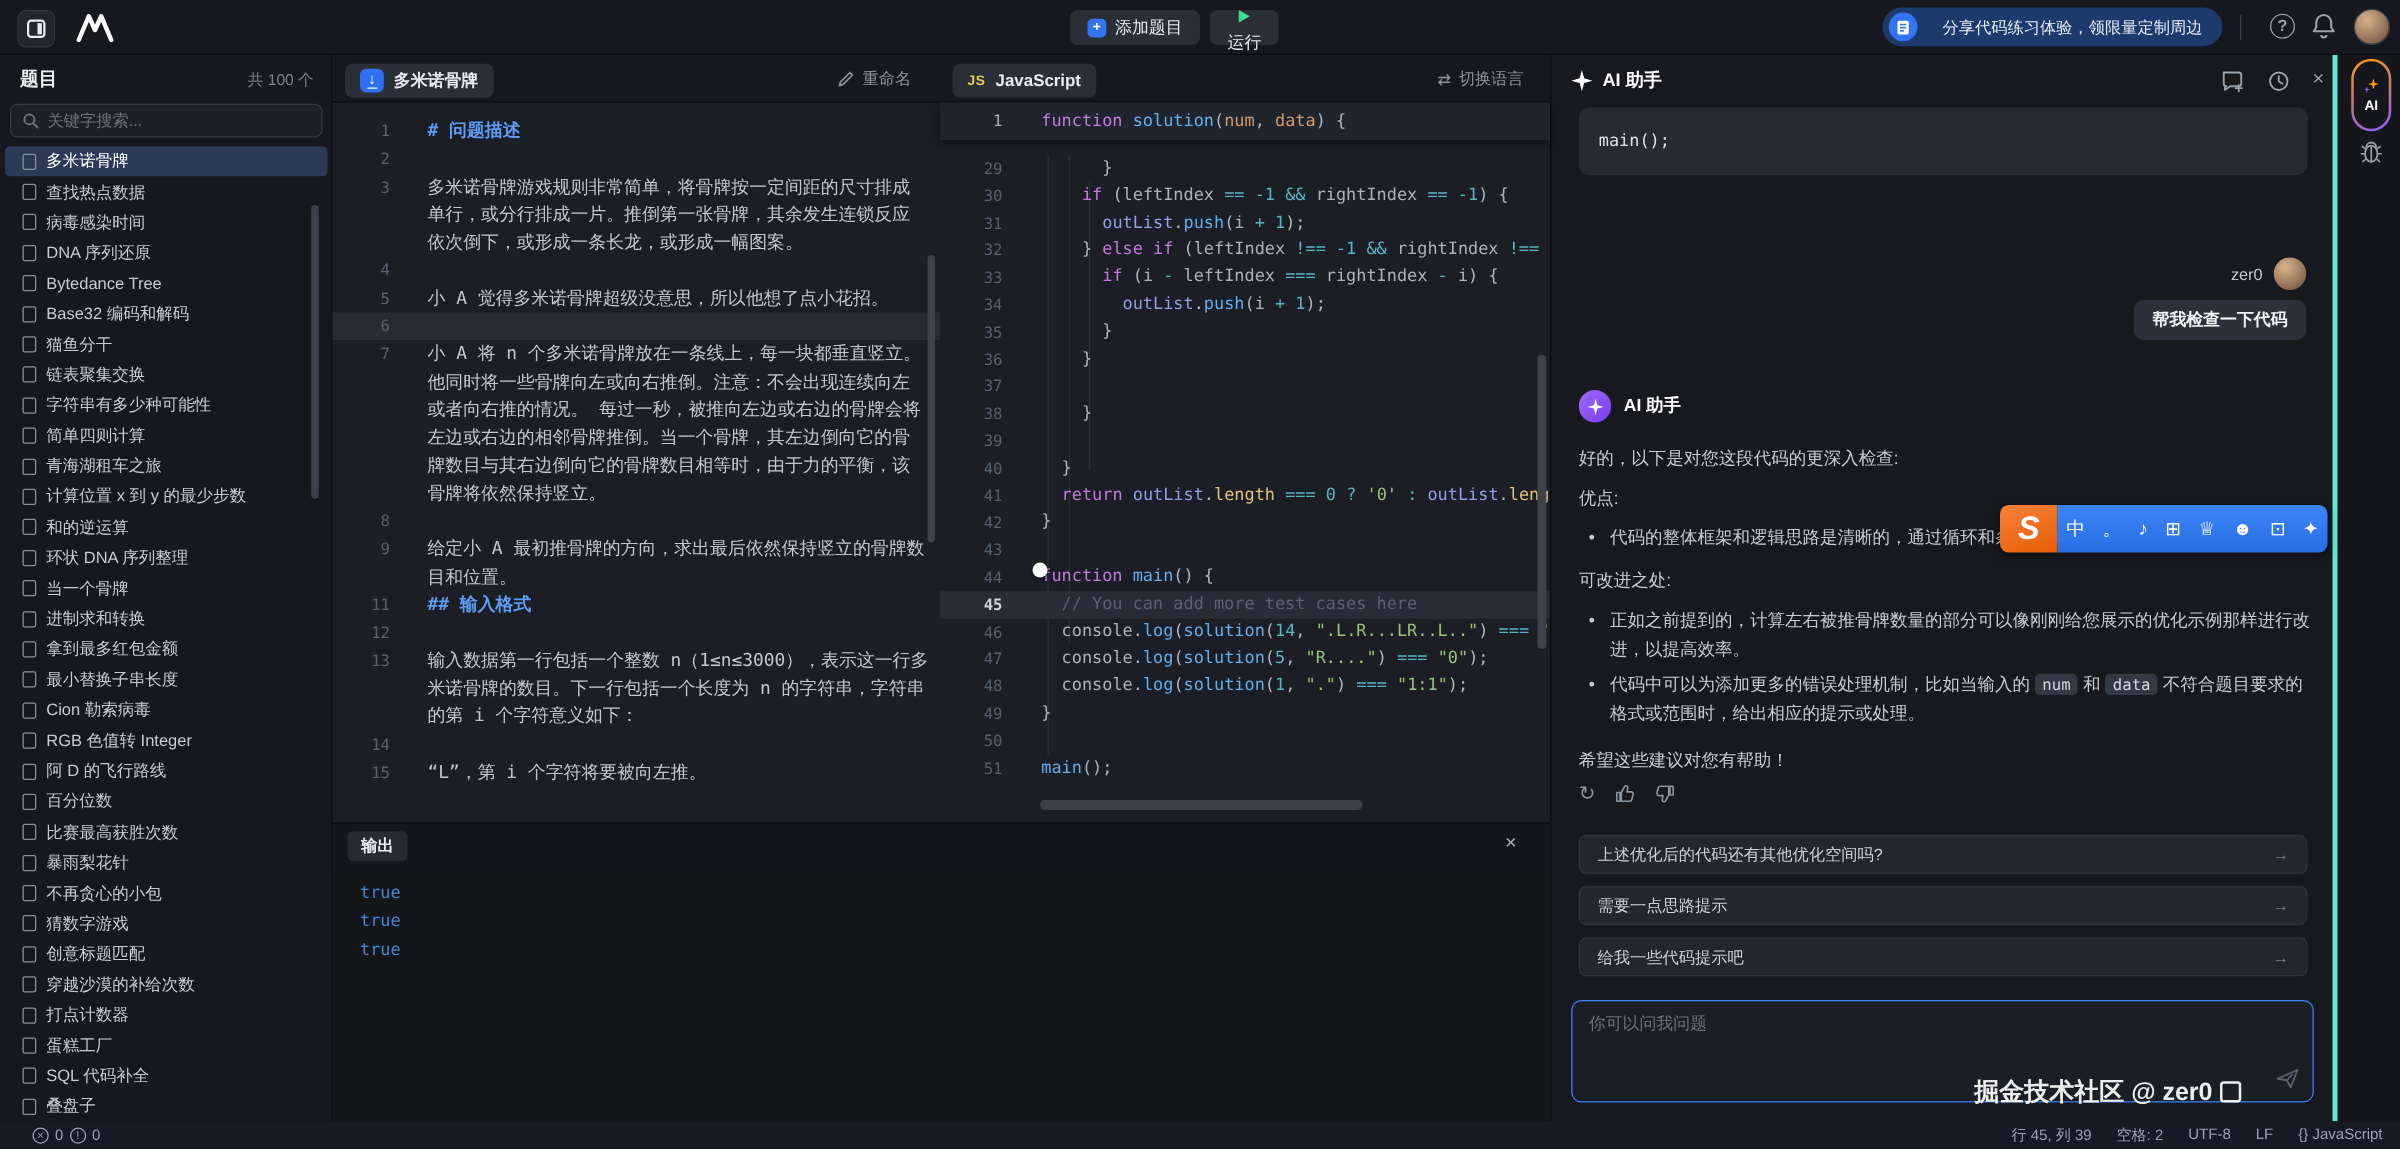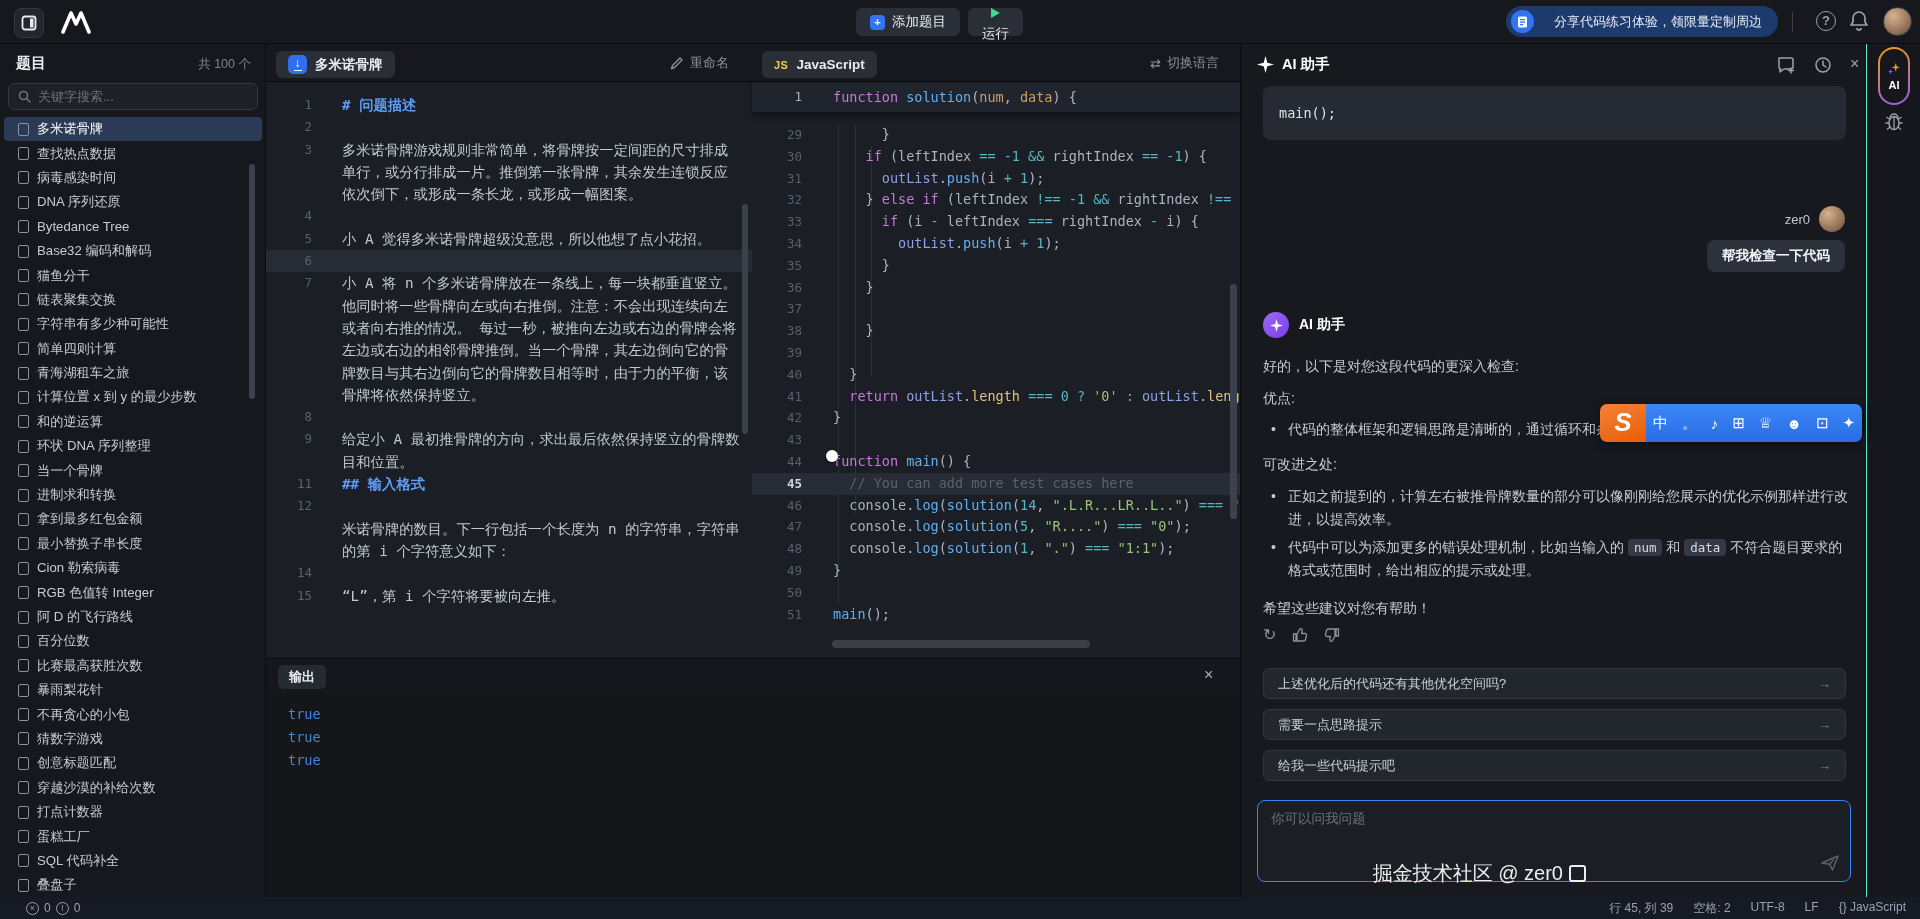--- a/index.html
+++ b/index.html
@@ -101,34 +101,34 @@
   .ai-input { position:absolute; left:16px; top:756px; width:594px; height:82px; background:#1b1e25; border:1.6px solid #3b82f6; border-radius:8px; }
   .ai-input .ph { position:absolute; left:13px; top:9px; color:#6b7280; font-size:13.5px; }
   .send-ico { position:absolute; right:10px; bottom:8px; }
 
   
   #ime { left:1600px; top:404px; width:262px; height:38px; z-index:50; display:flex; filter:drop-shadow(0 2px 4px rgba(0,0,0,.5)); }
   .ime-s { width:46px; height:38px; background:linear-gradient(160deg,#f5823a,#e85d04); border-radius:7px 0 0 7px; color:#fff; font-size:26px; font-weight:bold; font-style:italic; text-align:center; line-height:36px; }
   .ime-bar { flex:1; background:linear-gradient(180deg,#3b86f7,#2a6de4); border-radius:0 7px 7px 0; display:flex; align-items:center; justify-content:space-around; color:#fff; font-size:15px; }
 
   
-  #rail { left:1866px; top:44px; width:54px; height:853px; background:#15171c; border-left:1px solid #5eead4; }
+  #rail { left:1866px; top:44px; width:54px; height:853px; background:#15171c; border-left:4px solid #5eead4; }
   .ai-badge { position:absolute; left:11px; top:3px; width:32px; height:58px; border-radius:16px; background:linear-gradient(160deg,#f59e0b,#8b5cf6); padding:2px; }
   .ai-badge-in { width:100%; height:100%; border-radius:14px; background:#15171c; display:flex; flex-direction:column; align-items:center; justify-content:center; gap:3px; }
   .ai-badge-txt { color:#fff; font-size:11px; font-weight:bold; }
   .bug-ico { position:absolute; left:16px; top:66px; color:#9aa0aa; }
 
   
   #statusbar { left:0; top:897px; width:1920px; height:22px; background:#151a24; display:flex; align-items:center; font-size:12px; color:#9aa3b2; }
   .stat-left { display:flex; align-items:center; gap:5px; margin-left:26px; }
   .stat-ico { width:13px; height:13px; border:1.2px solid #9aa3b2; border-radius:50%; font-size:9px; line-height:11px; text-align:center; color:#9aa3b2; }
   .stat-right { margin-left:auto; margin-right:14px; display:flex; gap:20px; }
 
   
-  #watermark { left:0; top:860px; width:1586px; text-align:right; z-index:60; color:rgba(255,255,255,.92); font-size:20px; font-weight:normal; display:flex; justify-content:flex-end; align-items:center; gap:6px; }
+  #watermark { left:0; top:860px; width:1793px; text-align:right; z-index:60; color:rgba(255,255,255,.92); font-size:20px; font-weight:bold; display:flex; justify-content:flex-end; align-items:center; gap:6px; }
   .seal { width:17px; height:17px; border:2px solid rgba(255,255,255,.92); border-radius:3px; }
 </style>
 </head>
 <body>
 
 <div id="stage">
 
   <div id="topbar" class="abs">
     <div class="logo-btn abs">
       <svg width="16" height="16" viewBox="0 0 16 16">
@@ -396,20 +396,24 @@
           <span class="p-gut"></span>
           <span class="p-txt">目和位置。</span>
         </div>
         <div class="p-row h">
           <span class="p-gut">11</span>
           <span class="p-txt">## 输入格式</span>
         </div>
         <div class="p-row ">
           <span class="p-gut">12</span>
           <span class="p-txt"></span>
+        </div>
+        <div class="p-row ">
+          <span class="p-gut">13</span>
+          <span class="p-txt">输入数据第一行包括一个整数 n（1≤n≤3000），表示这一行多</span>
         </div>
         <div class="p-row ">
           <span class="p-gut"></span>
           <span class="p-txt">米诺骨牌的数目。下一行包括一个长度为 n 的字符串，字符串</span>
         </div>
         <div class="p-row ">
           <span class="p-gut"></span>
           <span class="p-txt">的第 i 个字符意义如下：</span>
         </div>
         <div class="p-row ">

